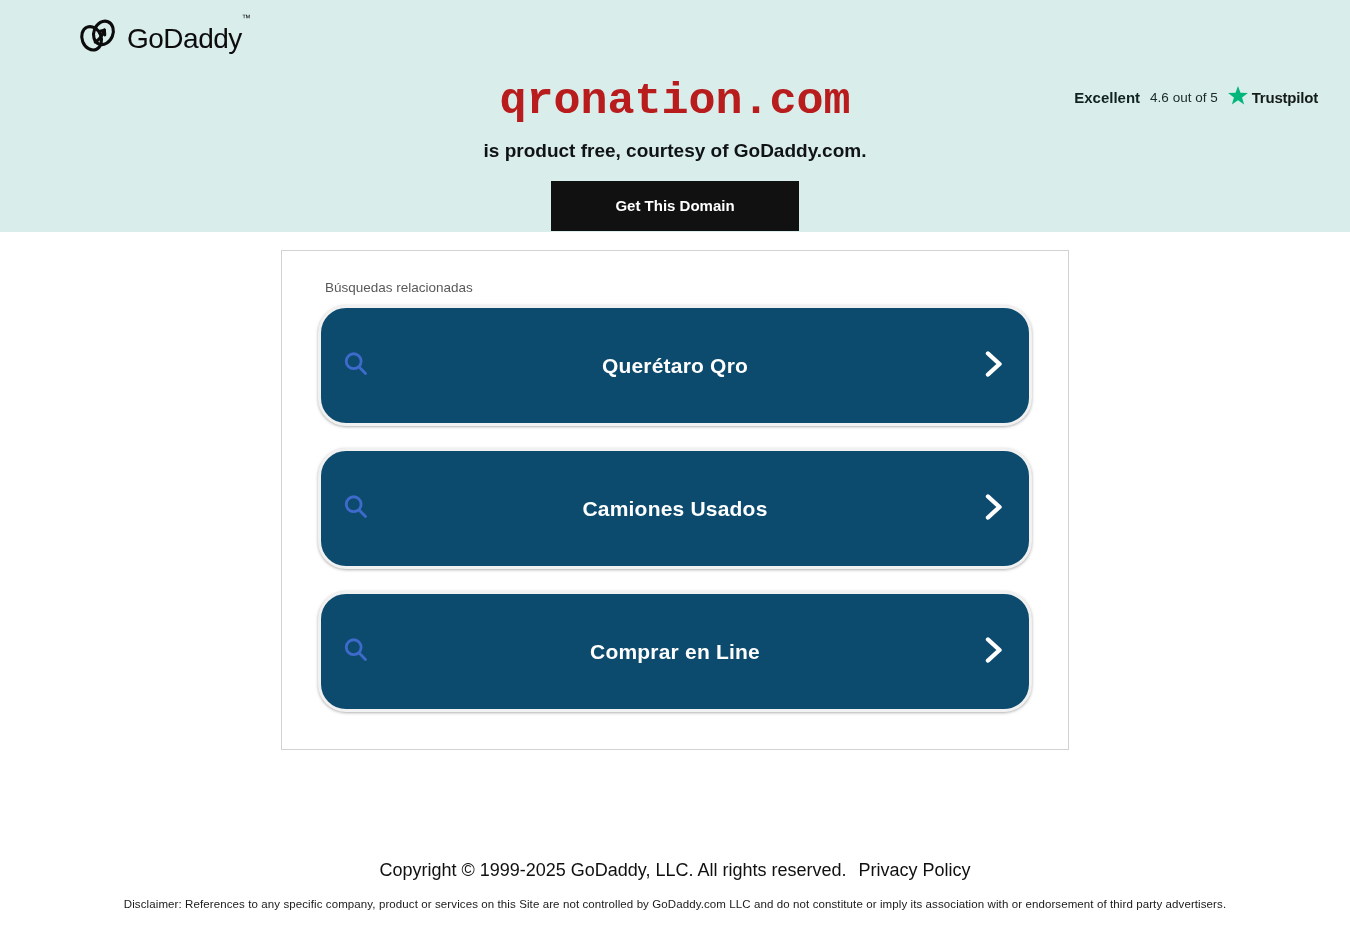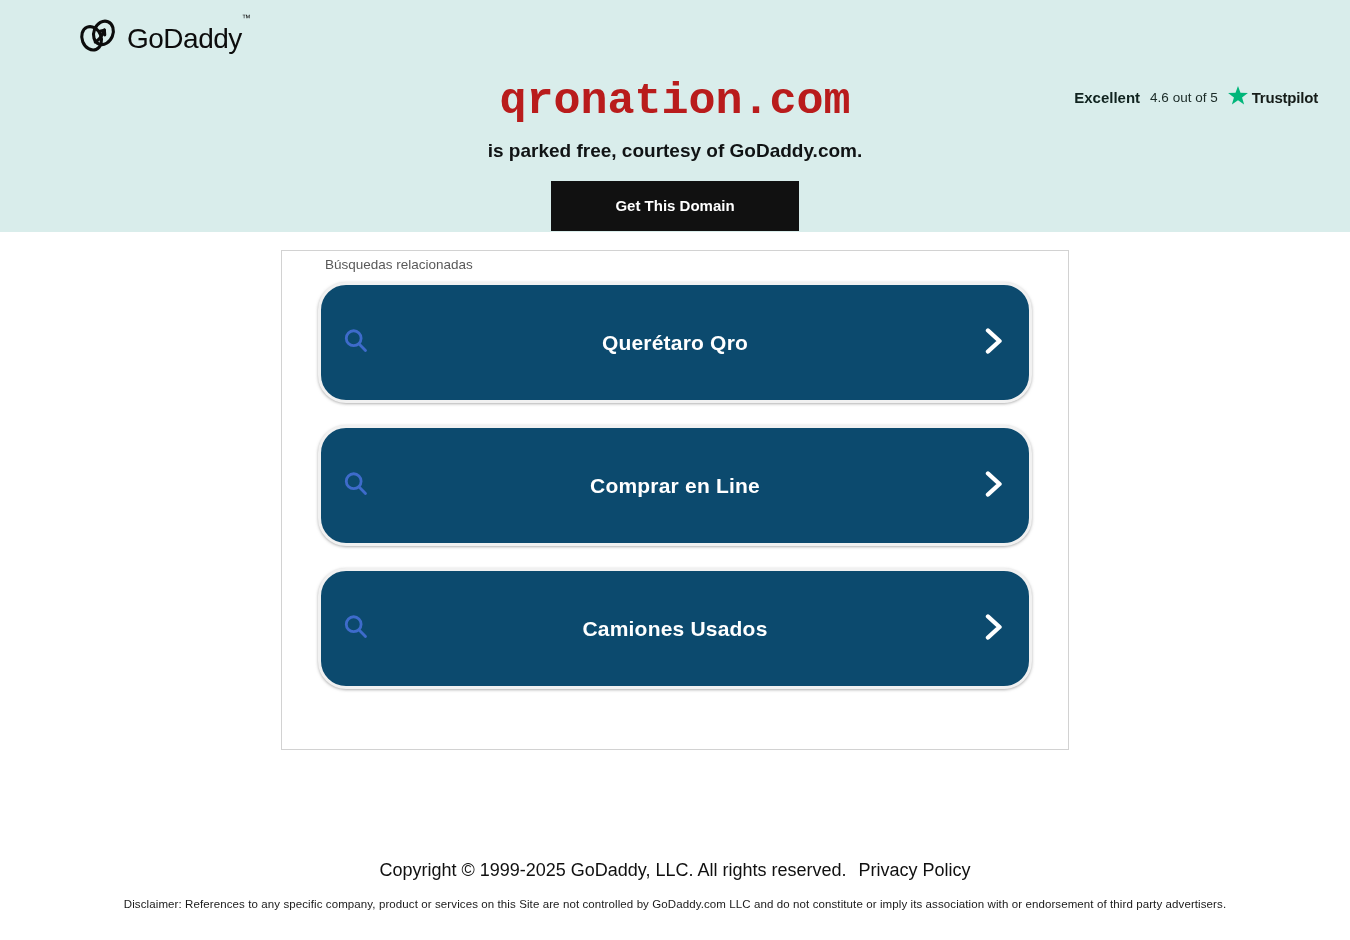--- a/index.html
+++ b/index.html
@@ -22,21 +22,21 @@
   .domain-title { padding-top:76px; font-size:45px; font-weight:bold; color:#b91c1c; letter-spacing:0;font-family:Liberation Mono, monospace; }
   .tagline { margin-top:13px; font-size:19px; font-weight:bold; color:#101314; }
 
   .cta-btn { display:inline-block; margin-top:19px; width:248px; height:50px; line-height:50px;
              background:#111111; color:#ffffff; font-size:15px; font-weight:bold;
              border:none; cursor:pointer; text-align:center; }
 
   
   .searches-box { width:788px; height:500px; margin:18px auto 0; background:#ffffff;
                   border:1px solid #d2d2d2; }
-  .box-label { margin:6px 0 10px 43px; font-size:13.5px; color:#595959; }
+  .box-label { margin:29px 0 10px 43px; font-size:13.5px; color:#595959; }
 
   .search-list { padding:0 36px; }
   .search-item { position:relative; width:100%; height:121px; margin-bottom:22px;
                  background:#0c4a6e; border:3px solid #f1f1f1; border-radius:28px;
                  box-shadow:0 1px 3px rgba(110,110,110,.55);
                  display:flex; align-items:center; justify-content:center; cursor:pointer; }
   .search-item-label { color:#ffffff; font-size:21px; font-weight:bold; letter-spacing:0.2px; }
   .search-item .mag { position:absolute; left:22px; top:50%; transform:translateY(-50%); }
   .search-item .chev { position:absolute; right:26px; top:50%; transform:translateY(-50%); }
 
@@ -74,21 +74,21 @@
       <span>
         <svg width="20" height="19" viewBox="0 0 24 23">
           <polygon points="12,0 15,8.3 24,8.5 16.9,13.9 19.4,22.5 12,17.4 4.6,22.5 7.1,13.9 0,8.5 9,8.3" fill="#00b67a"></polygon>
         </svg>
       </span>
       <span class="tp-brand-name">Trustpilot</span>
     </span>
   </div>
 
   <h1 class="domain-title">qronation.com</h1>
-  <div class="tagline">is parked free, courtesy of GoDaddy.com.</div>
+  <div class="tagline">is product free, courtesy of GoDaddy.com.</div>
 
   <button class="cta-btn">Get This Domain</button>
 </div>
 
 <div class="searches-box">
   <div class="box-label">Búsquedas relacionadas</div>
 
   <div class="search-list">
 
     <div class="search-item">
@@ -106,36 +106,36 @@
       </span>
     </div>
 
     <div class="search-item">
       <span class="mag">
         <svg width="27" height="27" viewBox="0 0 24 24">
           <circle cx="9.5" cy="9.5" r="6.6" fill="none" stroke="#3e6bcb" stroke-width="2.5"></circle>
           <line x1="14.3" y1="14.6" x2="20" y2="20.4" stroke="#3e6bcb" stroke-width="2.5" stroke-linecap="round"></line>
         </svg>
       </span>
-      <span class="search-item-label">Comprar en Line</span>
+      <span class="search-item-label">Camiones Usados</span>
       <span class="chev">
         <svg width="18" height="26" viewBox="0 0 18 26">
           <polyline points="3,2.5 14.5,13 3,23.5" fill="none" stroke="#ffffff" stroke-width="4.4" stroke-linecap="round" stroke-linejoin="round"></polyline>
         </svg>
       </span>
     </div>
 
     <div class="search-item">
       <span class="mag">
         <svg width="27" height="27" viewBox="0 0 24 24">
           <circle cx="9.5" cy="9.5" r="6.6" fill="none" stroke="#3e6bcb" stroke-width="2.5"></circle>
           <line x1="14.3" y1="14.6" x2="20" y2="20.4" stroke="#3e6bcb" stroke-width="2.5" stroke-linecap="round"></line>
         </svg>
       </span>
-      <span class="search-item-label">Camiones Usados</span>
+      <span class="search-item-label">Comprar en Line</span>
       <span class="chev">
         <svg width="18" height="26" viewBox="0 0 18 26">
           <polyline points="3,2.5 14.5,13 3,23.5" fill="none" stroke="#ffffff" stroke-width="4.4" stroke-linecap="round" stroke-linejoin="round"></polyline>
         </svg>
       </span>
     </div>
 
   </div>
 </div>
 

